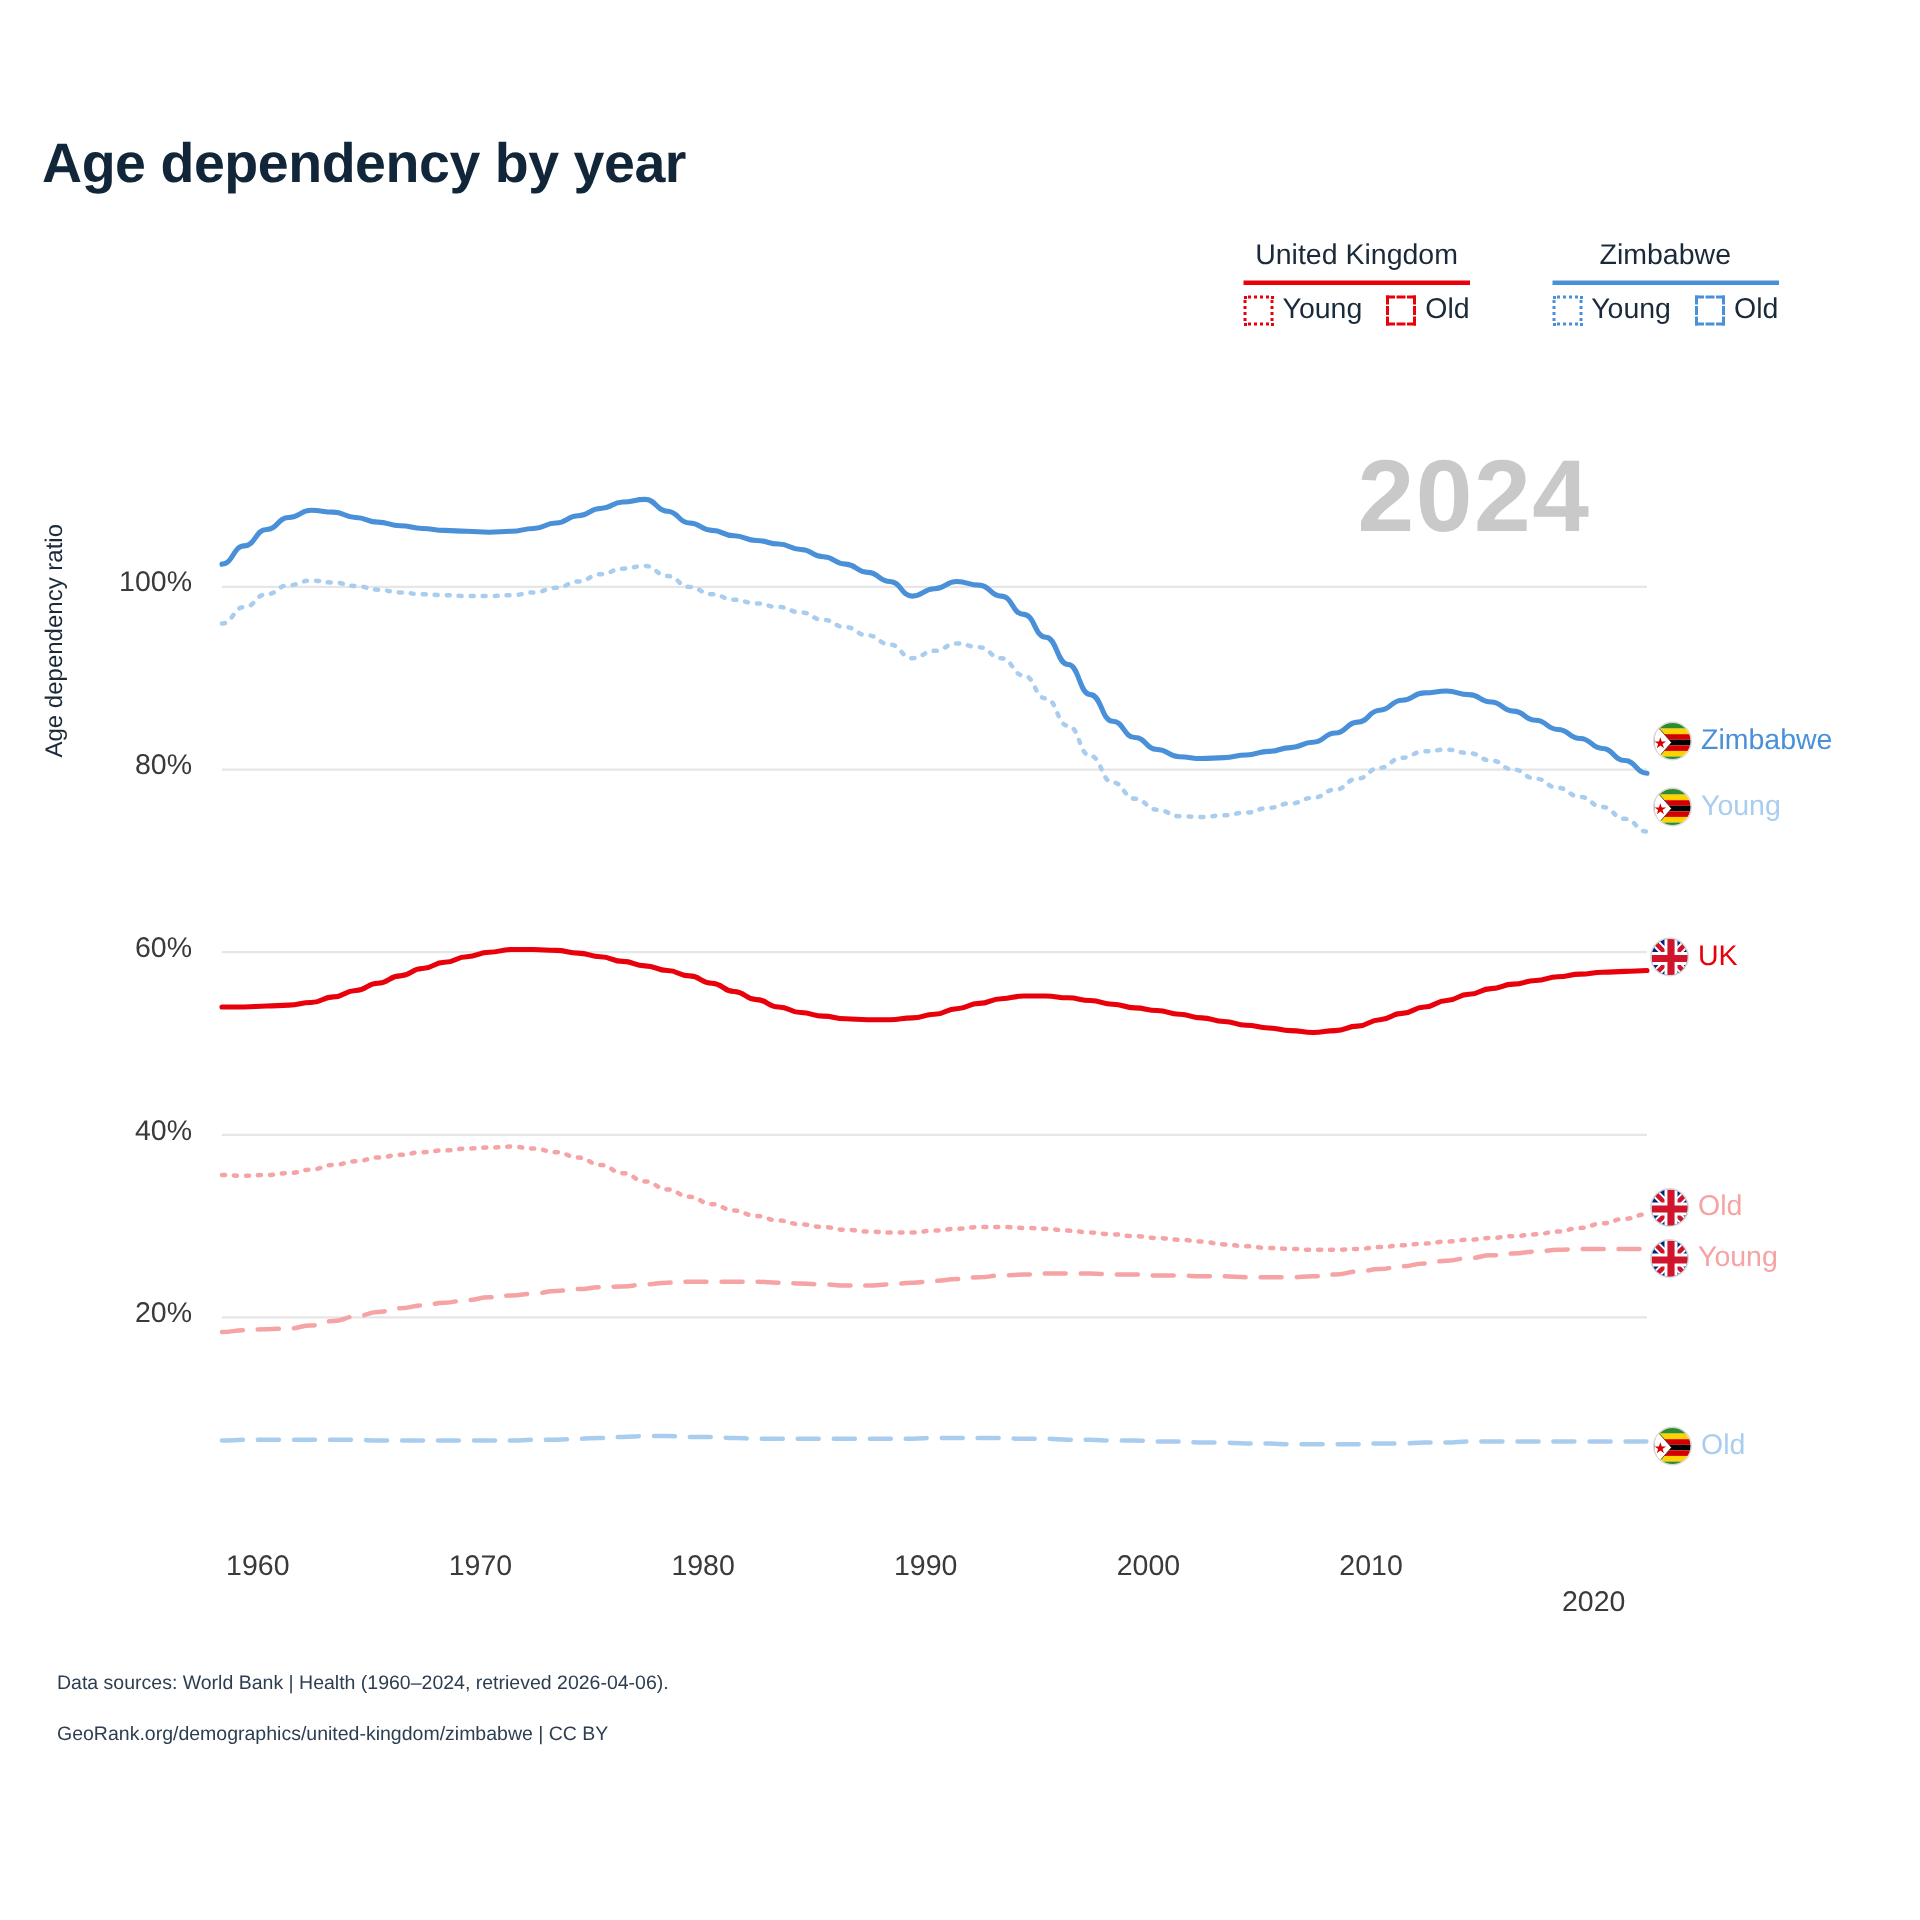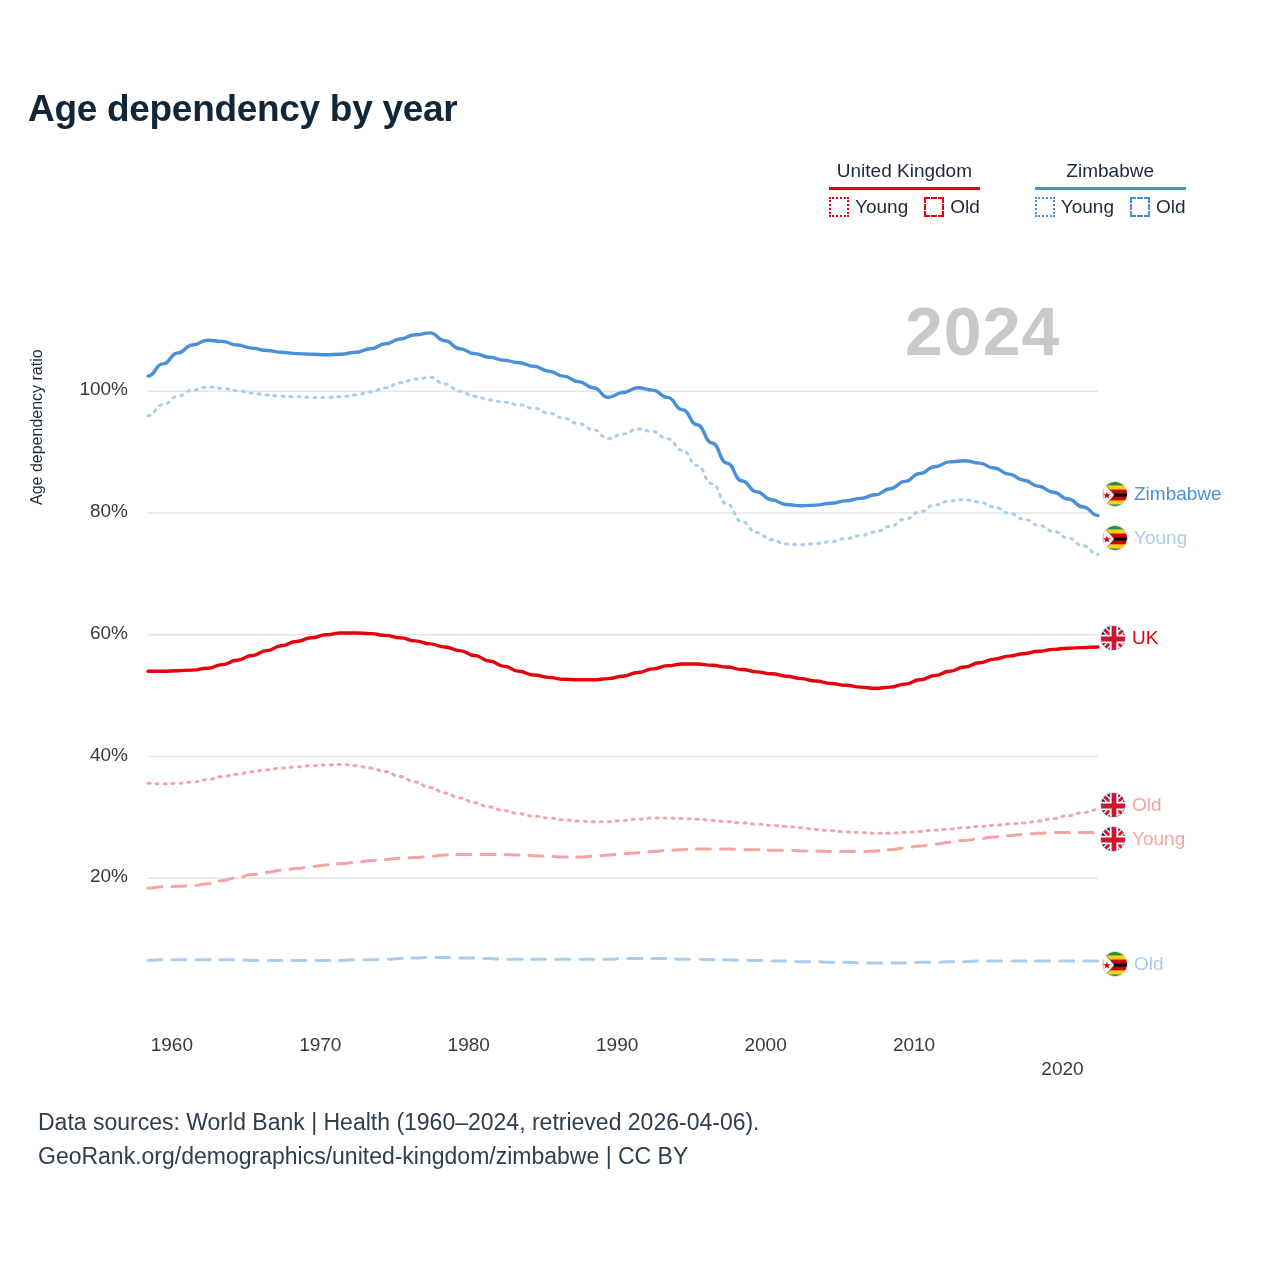--- a/index.html
+++ b/index.html
@@ -131,21 +131,21 @@
     flex: none;
     border: 1px solid rgba(0,0,0,.15);
     box-sizing: border-box;
   }
 
   
   .footer {
     position: absolute;
     left: 38px;
     top: 1105px;
-    font-size: 23px;
+    font-size: 13px;
     color: #2c3e50;
     line-height: 34px;
   }
 </style>
 </head>
 <body>
 
 <div id="chart-root">
 
   <div class="title">Age dependency by year</div>

